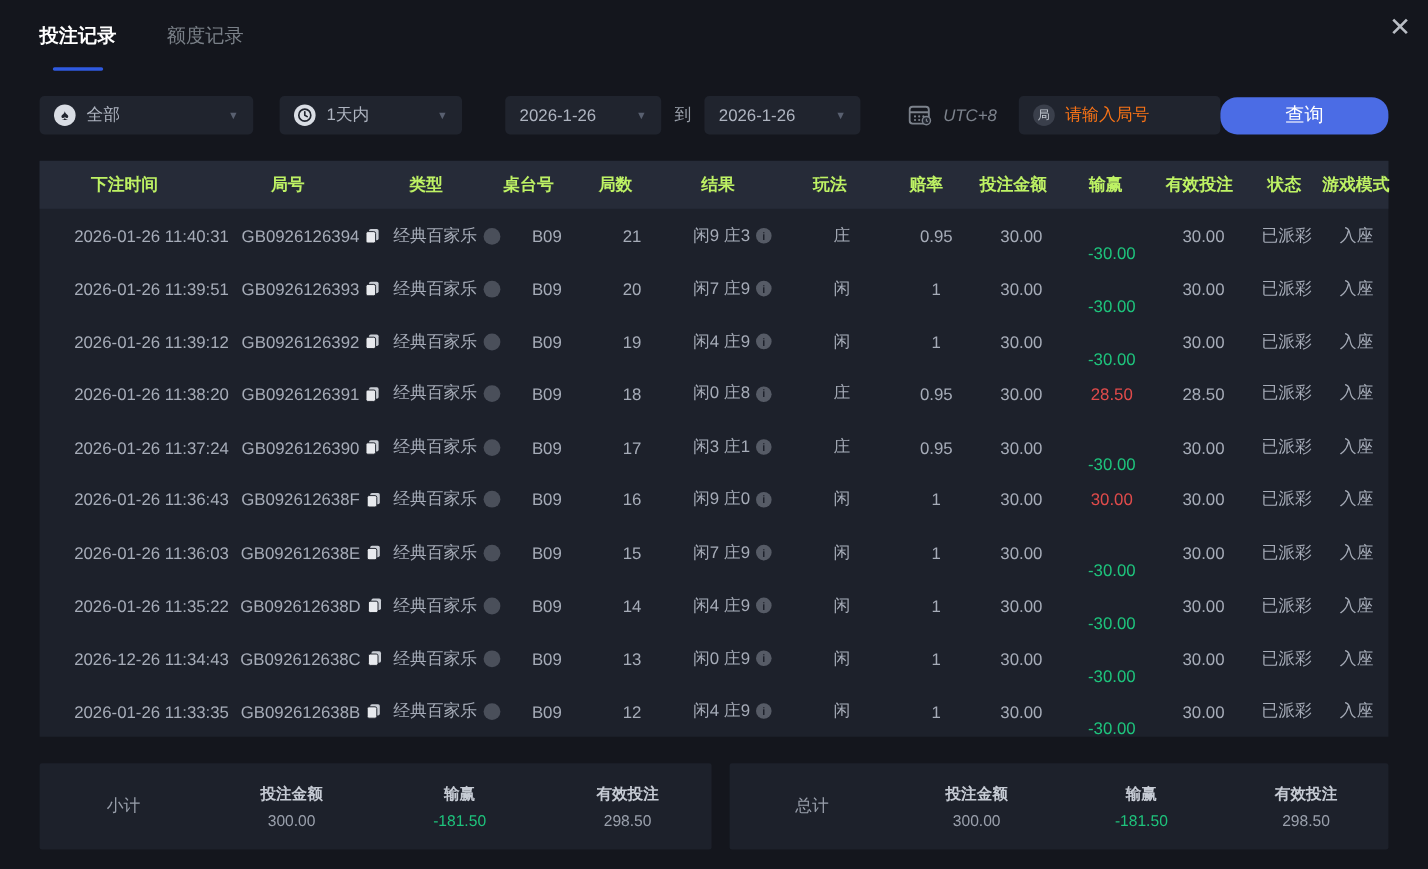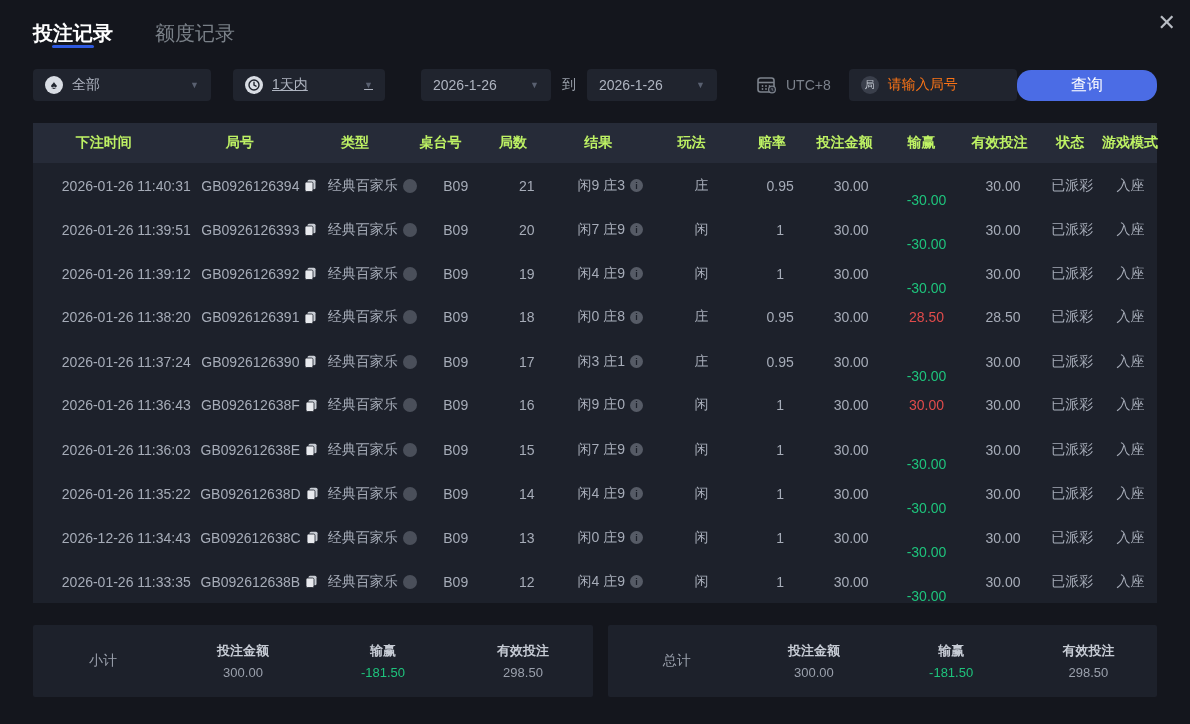--- a/index.html
+++ b/index.html
@@ -8,37 +8,37 @@
     --accent:#4b6ce5; --green:#1ec37c; --red:#e04b4b;
   }
   *{box-sizing:border-box;margin:0;padding:0;font-family:"Liberation Sans",sans-serif;}
   html,body{width:1190px;height:724px;overflow:hidden;}
   body{background:var(--bg);color:var(--txt);position:relative;}
   .page{padding:0 33px;}
 
   
   .close-btn{position:absolute;top:12px;right:14px;font-size:22px;color:#b9bdc4;cursor:pointer;line-height:1;}
   .tabs{display:flex;gap:42px;margin-top:20px;}
-  .tab{font-size:20px;color:#7a8088;cursor:pointer;padding-bottom:1px;position:relative;}
+  .tab{font-size:16px;color:#7a8088;cursor:pointer;padding-bottom:18px;position:relative;}
   .tab.active{color:#fff;font-weight:bold;}
   .tab.active::after{content:"";position:absolute;left:50%;transform:translateX(-50%);bottom:0;width:42px;height:3px;border-radius:2px;background:#2f5ae0;}
 
   
   .filters{display:flex;align-items:center;margin-top:21px;height:32px;}
   .ctrl{background:var(--ctrl);border-radius:4px;height:32px;display:flex;align-items:center;padding:0 12px;font-size:14px;color:#aeb4c0;}
   .dd{justify-content:space-between;cursor:pointer;}
   .dd-left{display:flex;align-items:center;gap:9px;}
   .chev{font-size:9px;color:#596070;margin-left:10px;}
   .circle-icon{width:18px;height:18px;border-radius:50%;background:#d9dde4;display:flex;align-items:center;justify-content:center;color:#20242e;font-size:12px;line-height:1;}
   .dd-game{width:178px;margin-right:22px;}
-  .dd-time{width:152px;text-decoration:underline;}
+  .dd-time{width:152px;}
   .dd-date{width:130px;}
   .to-label{margin:0 11px;color:#9aa0aa;font-size:14px;}
   .gap-lg{margin-left:36px;}
-  .tz{display:flex;align-items:center;gap:9px;margin-left:40px;color:#7c828c;font-size:14px;}
+  .tz{display:flex;align-items:center;gap:9px;margin-left:40px;color:#7c828c;font-size:14px;font-style:italic;}
   .round-input{width:168px;margin-left:18px;gap:9px;color:#5d636e;}
   .round-input .ph{color:#f97316;}
   .input-circle{width:18px;height:18px;border-radius:50%;background:#3a3f4b;color:#c6cbd4;font-size:10px;display:flex;align-items:center;justify-content:center;}
   .search-btn{margin-left:auto;width:140px;height:31px;background:var(--accent);color:#fff;font-size:16px;border:none;border-radius:14px;cursor:pointer;}
 
   
   .table{margin-top:22px;background:var(--panel);width:1124px;}
   .grid{display:grid;grid-template-columns:12.6% 11.6% 8.9% 6.3% 6.6% 8.6% 8.0% 6.3% 6.6% 7.1% 6.8% 5.8% 4.8%;align-items:center;}
   .thead{background:var(--head);height:40px;}
   .thead .cell{font-size:14px;font-weight:bold;color:#bef264;}

